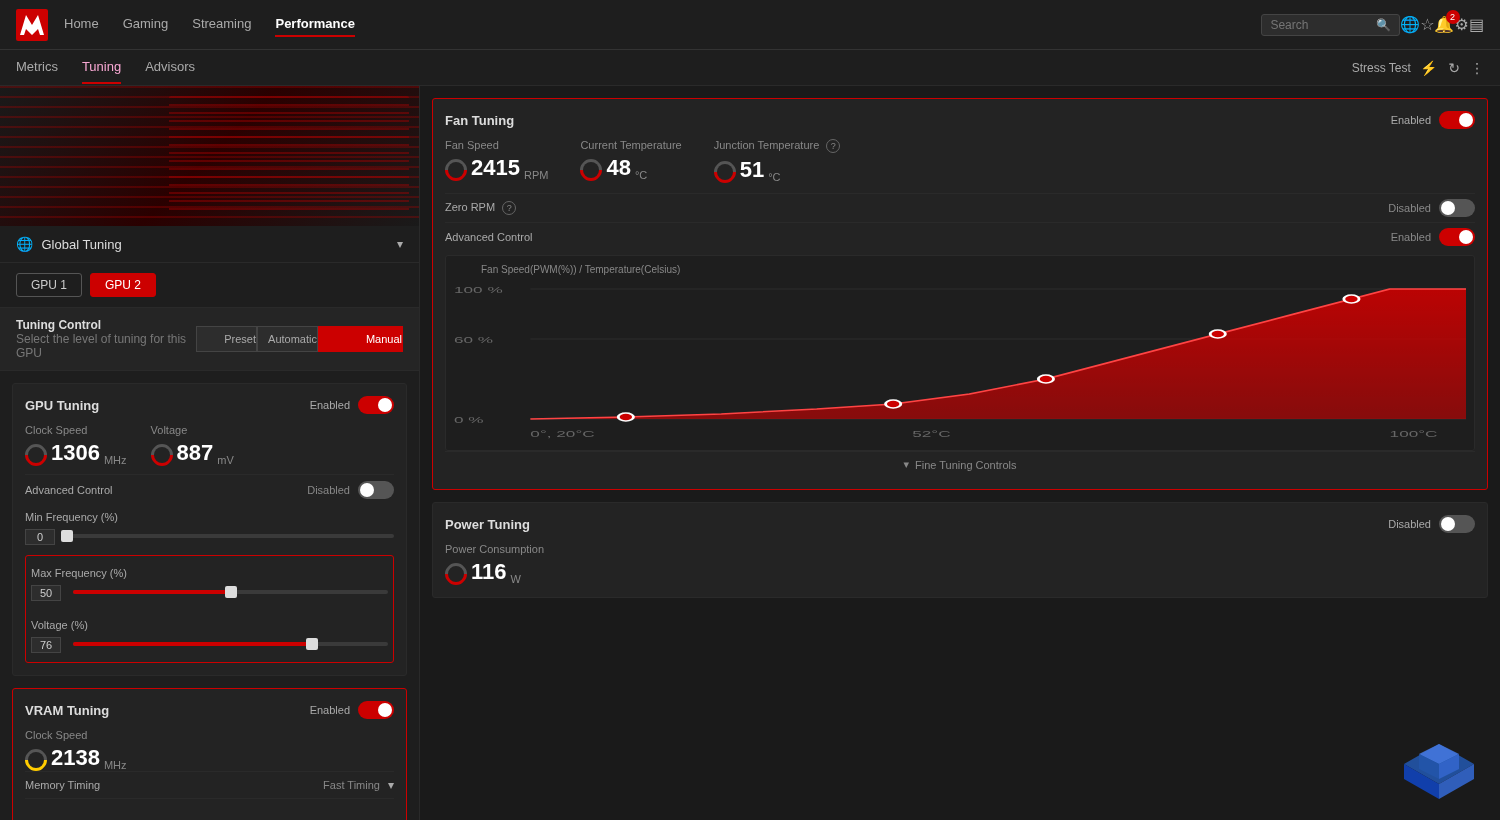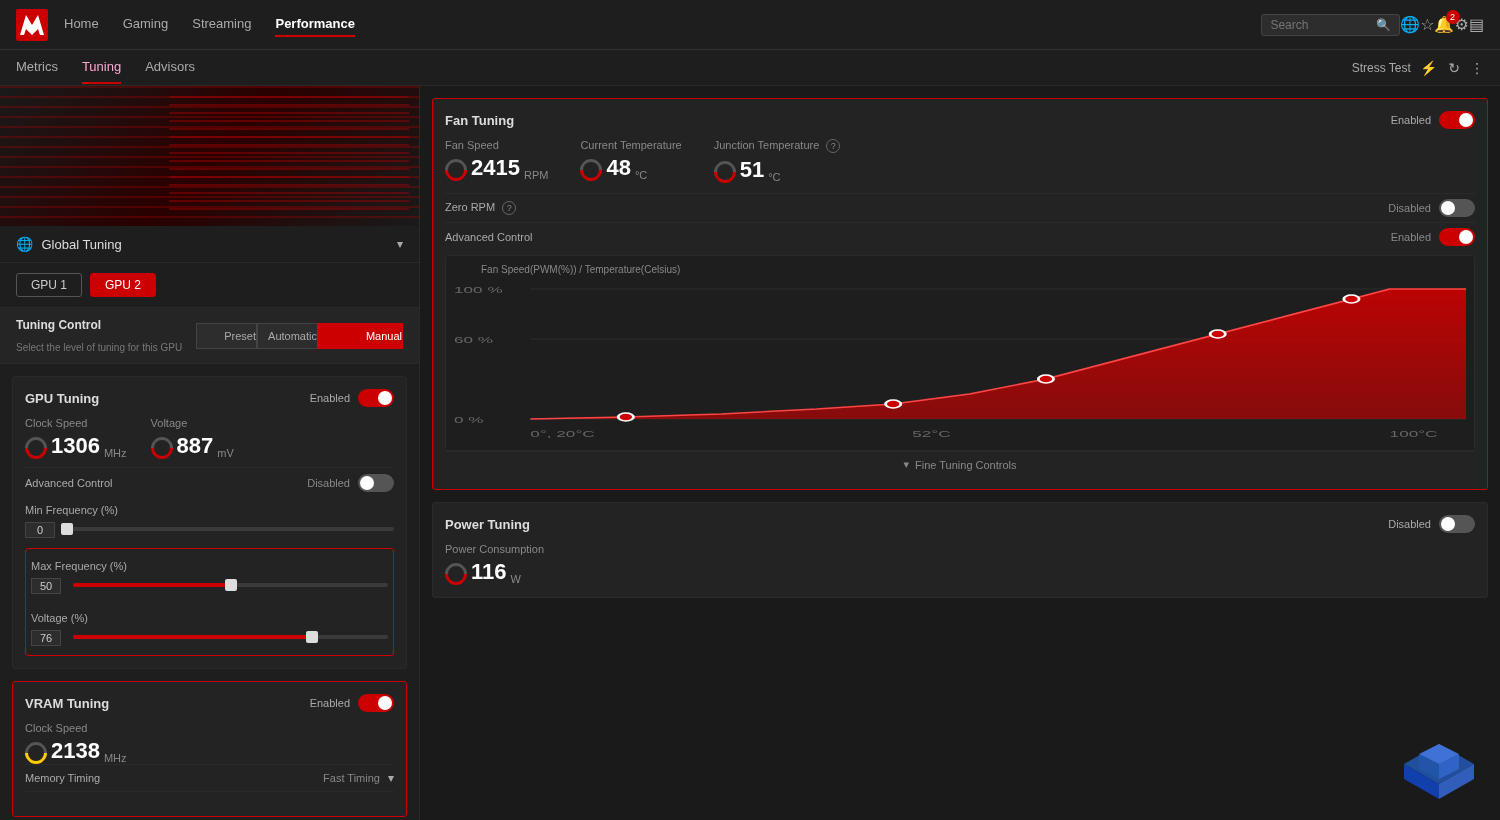--- a/index.html
+++ b/index.html
@@ -208,21 +208,21 @@
     .tuning-control {
       background: #252525;
       padding: 10px 16px;
       border-top: 1px solid #2a2a2a;
       border-bottom: 1px solid #2a2a2a;
       display: flex;
       align-items: center;
     }
     .tuning-control-info { flex: 0 0 180px; }
     .tuning-control-label { color: #ddd; font-size: 12px; font-weight: 600; }
-    .tuning-control-sub { color: #777; font-size: 10px; margin-top: 10px; }
+    .tuning-control-sub { color: #777; font-size: 12px; margin-top: 0; }
     .tuning-btns {
       display: flex;
       flex: 1;
       gap: 0;
     }
     .tuning-btn {
       flex: 1;
       background: #2d2d2d;
       border: 1px solid #444;
       color: #aaa;

